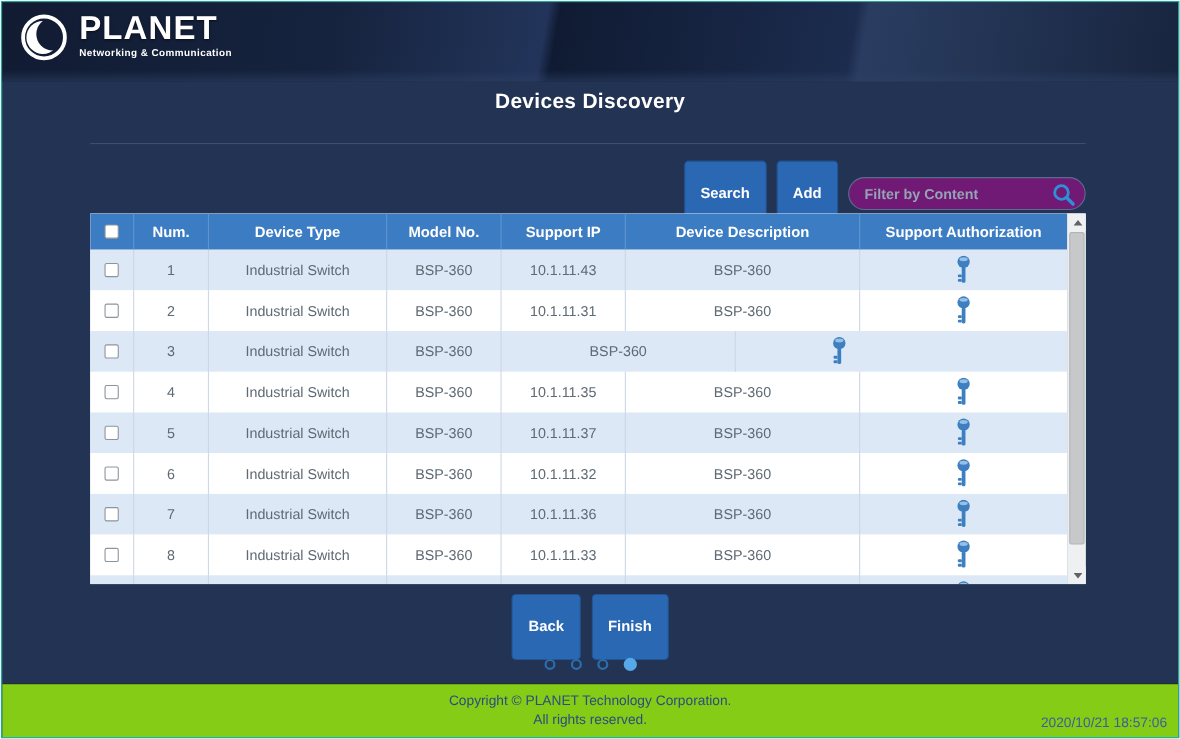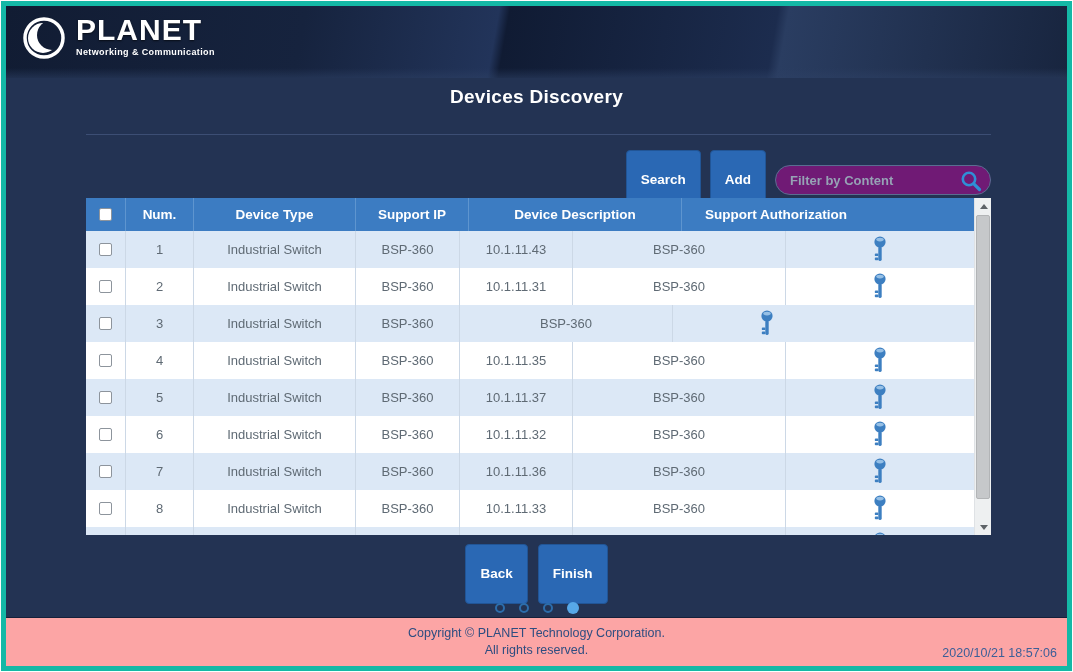--- a/index.html
+++ b/index.html
@@ -5,21 +5,21 @@
   * { box-sizing: border-box; margin: 0; padding: 0; }
   html,body { width:1073px; height:672px; }
   body {
     font-family: "Liberation Sans", sans-serif;
     background:#fdfdfd;
     position:relative;
     overflow:hidden;
   }
   .app {
     position:absolute; left:1px; top:1px; width:1071px; height:670px;
-    border:5px solid #14b8a6; background:#233353; overflow:hidden;
+    border:1px solid #14b8a6; background:#233353; overflow:hidden;
   }
 
   
   .header {
     position:absolute; left:0; top:0; right:0; height:72px;
     background:linear-gradient(100deg,#111c33 0%,#16233e 28%,#22345a 46%,#101b33 47%,#1c2c4e 72%,#2a3d61 73%,#18253f 100%);
     overflow:hidden;
   }
   .header::after{
     content:""; position:absolute; left:0; bottom:0; right:0; height:10px;
@@ -109,21 +109,21 @@
   .actions { position:absolute; top:538px; left:0; right:0; display:flex; justify-content:center; gap:10px; }
 
   
   .pagination { position:absolute; top:596px; left:0; right:0; display:flex; justify-content:center; align-items:center; gap:14px; }
   .dot { width:10px; height:10px; border-radius:50%; border:2px solid #2c6dab; background:transparent; cursor:pointer; }
   .dot.active { width:12px; height:12px; border:none; background:#57a8e8; }
 
   
   .footer {
     position:absolute; left:0; right:0; bottom:0; height:49px;
-    background:#fca5a5; border-top:1px solid #15203a;
+    background:#84cc16; border-top:1px solid #15203a;
     display:flex; flex-direction:column; align-items:center; justify-content:center;
   }
   .footer-line { color:#2e4d80; font-size:12.5px; line-height:1.4; text-align:center; }
   .timestamp { position:absolute; right:10px; bottom:6px; color:#3c5f98; font-size:12.5px; }
 </style>
 </head>
 <body>
 
 <div class="app">
 
@@ -164,20 +164,21 @@
   </div>
 
   <div class="table-wrap">
     <div class="grid">
       <div class="thead">
         <div class="th c0">
           <span class="checkbox"></span>
         </div>
         <div class="th c1">Num.</div>
         <div class="th c2">Device Type</div>
+        <div class="th c3">Model No.</div>
         <div class="th c4">Support IP</div>
         <div class="th c5">Device Description</div>
         <div class="th c6">Support Authorization</div>
       </div>
       <div>
     <div class="tr odd">
       <div class="td c0">
         <span class="checkbox"></span>
       </div>
       <div class="td c1">1</div>

